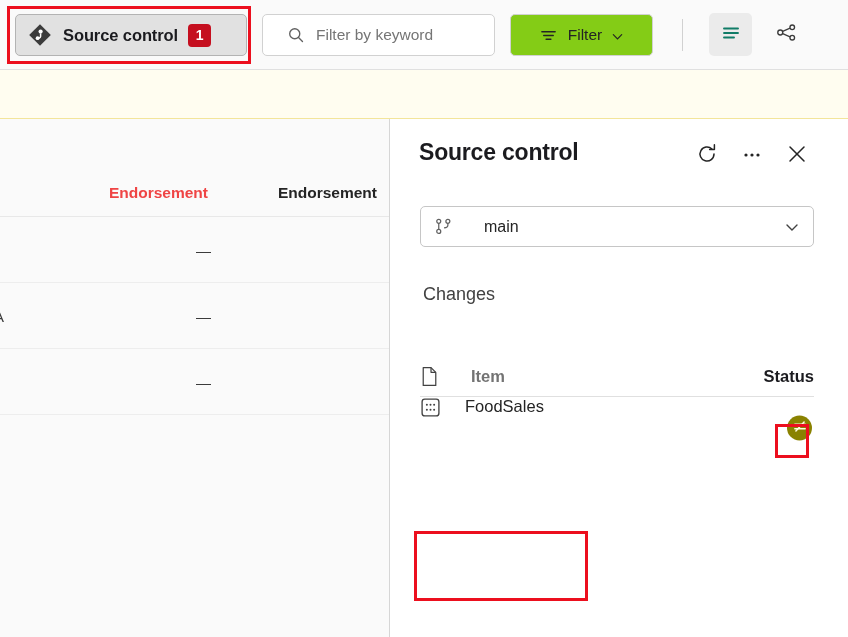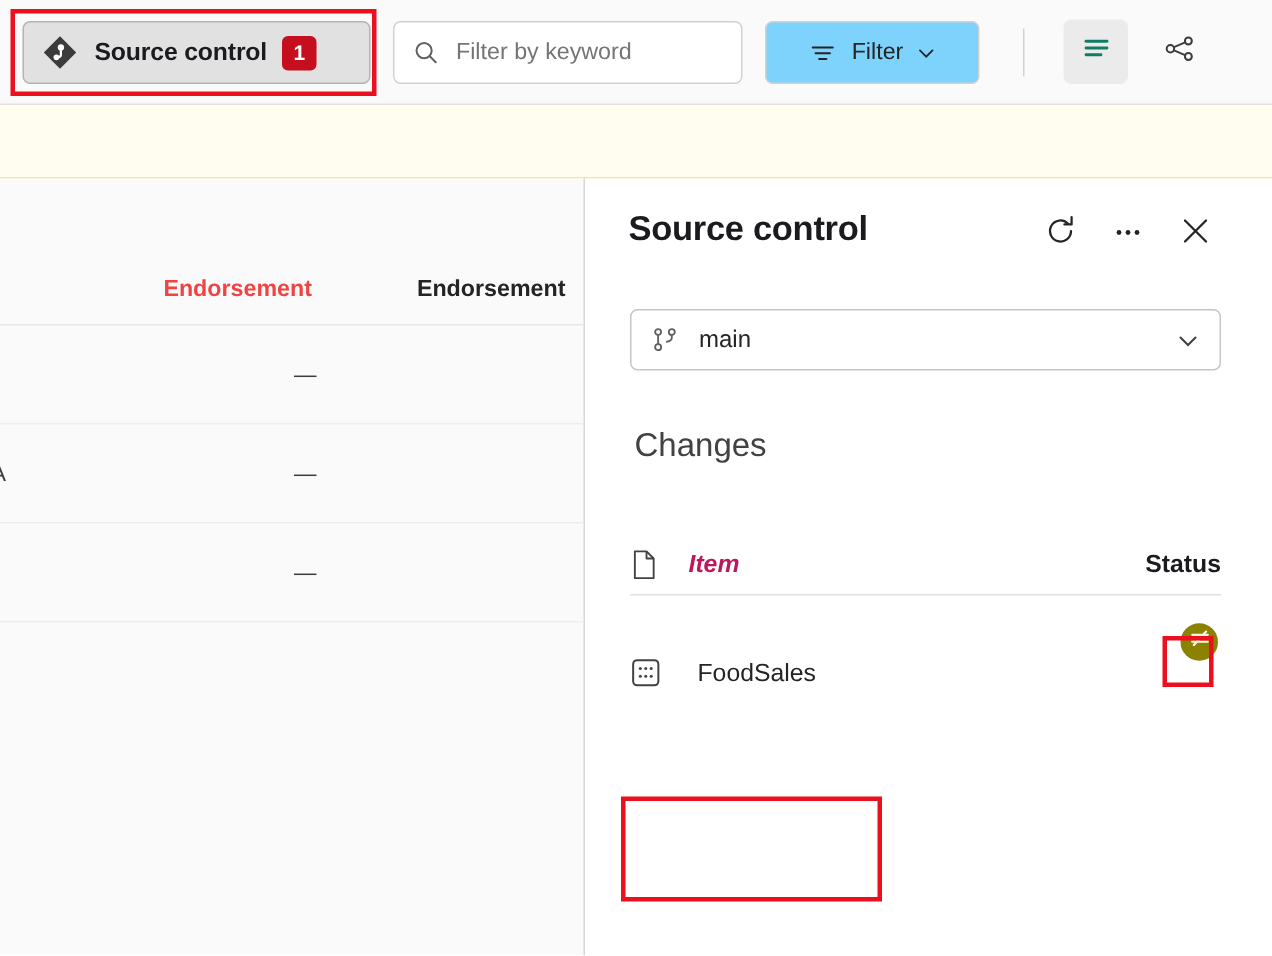--- a/index.html
+++ b/index.html
@@ -68,40 +68,40 @@
 
   .search-box {
     position: absolute;
     left: 262px; top: 14px;
     width: 233px; height: 42px;
     background: #ffffff;
     border: 1px solid #d1d1d1;
     border-radius: 5px;
     display: flex;
     align-items: center;
-    padding: 0 12px;
+    padding: 0 24px;
   }
   .search-box .mag { width: 18px; height: 18px; flex: 0 0 auto; }
   .search-box input {
     border: none;
     outline: none;
     flex: 1;
     margin-left: 11px;
     font-family: "Liberation Sans", sans-serif;
     font-size: 15.5px;
     color: #242424;
     background: transparent;
   }
   .search-box input::placeholder { color: #757575; }
 
   .filter-button {
     position: absolute;
     left: 510px; top: 14px;
     width: 143px; height: 42px;
-    background: #7dd3fc;
+    background: #84cc16;
     border: 1px solid #d1d1d1;
     border-radius: 5px;
     display: flex;
     align-items: center;
     justify-content: center;
     cursor: pointer;
   }
   .filter-button .flt-ico { width: 19px; height: 19px; }
   .filter-button .flt-label {
     font-size: 15.5px;
@@ -240,20 +240,21 @@
     position: absolute;
     left: 29px; top: 87px;
     width: 394px; height: 41px;
     background: #ffffff;
     border: 1px solid #c6c6c6;
     border-radius: 5px;
     display: flex;
     align-items: center;
     padding: 0 13px;
     cursor: pointer;
+    gap: 18px;
   }
   .branch-select .brn-ico { width: 19px; height: 19px; flex: 0 0 auto; }
   .branch-select .brn-label {
     font-size: 16px;
     color: #242424;
     margin-left: 13px;
     flex: 1;
   }
   .branch-select .brn-chev { width: 16px; height: 16px; }
 
@@ -261,21 +262,21 @@
   .tabs {
     position: absolute;
     left: 30px; top: 160px;
     display: flex;
     align-items: flex-start;
   }
   .tab {
     position: relative;
     padding: 5px 2px 12px 2px;
     margin-right: 32px;
-    font-size: 22px;
+    font-size: 18px;
     color: #424242;
     cursor: pointer;
     white-space: nowrap;
   }
   .tab.active { font-weight: 700; color: #1b1b1f; }
   .tab.active::after {
     content: "";
     position: absolute;
     left: 0; right: 0; bottom: 0;
     height: 3px;
@@ -301,36 +302,35 @@
     position: relative;
     height: 41px;
     border-bottom: 1px solid #e0e0e0;
     display: flex;
     align-items: center;
   }
   .it-head .doc-ico { width: 19px; height: 21px; flex: 0 0 auto; }
   .it-head .h-item {
     font-size: 16.5px;
     font-weight: 700;
-    color: #be185d;
-    margin-left: 20px;
-    font-style: italic;
+    color: #737373;
+    margin-left: 32px;
   }
   .it-head .h-status {
     position: absolute;
     right: 0;
     font-size: 16.5px;
     font-weight: 700;
     color: #1b1b1f;
   }
   .it-row {
     position: relative;
     height: 62px;
     display: flex;
-    align-items: flex-end;
+    align-items: flex-start;
   }
   .it-row .grid-ico { width: 21px; height: 21px; flex: 0 0 auto; }
   .it-row .it-name {
     font-size: 16.5px;
     color: #242424;
     margin-left: 24px;
   }
   .status-badge {
     position: absolute;
     right: 2px; top: 50%;

